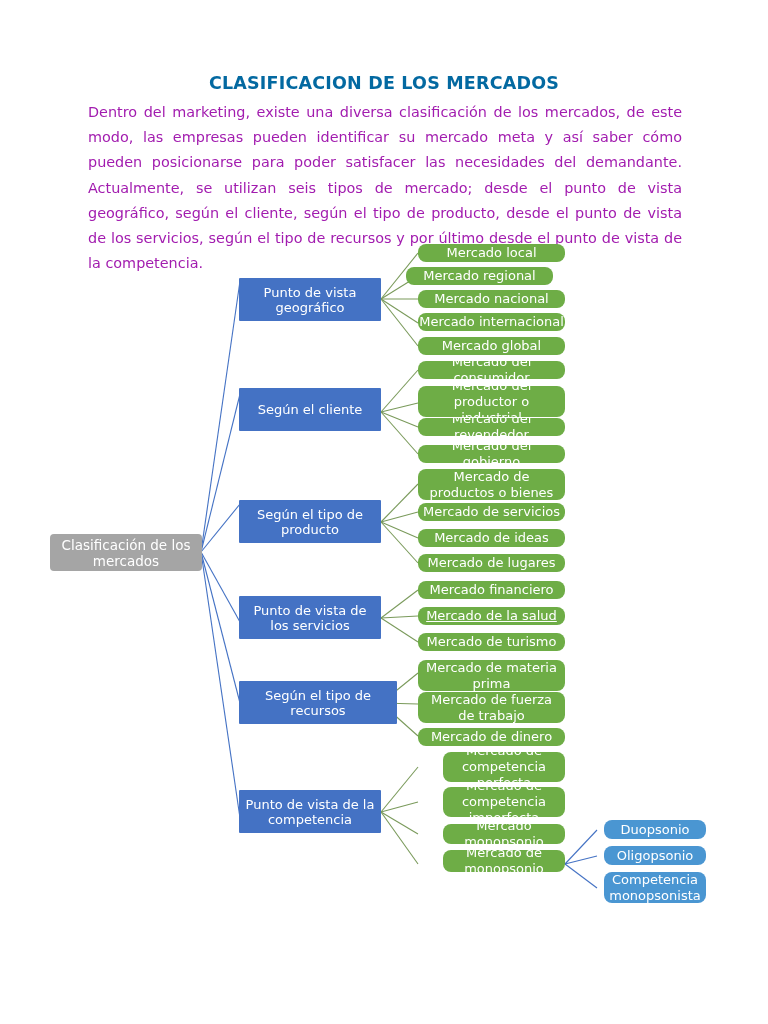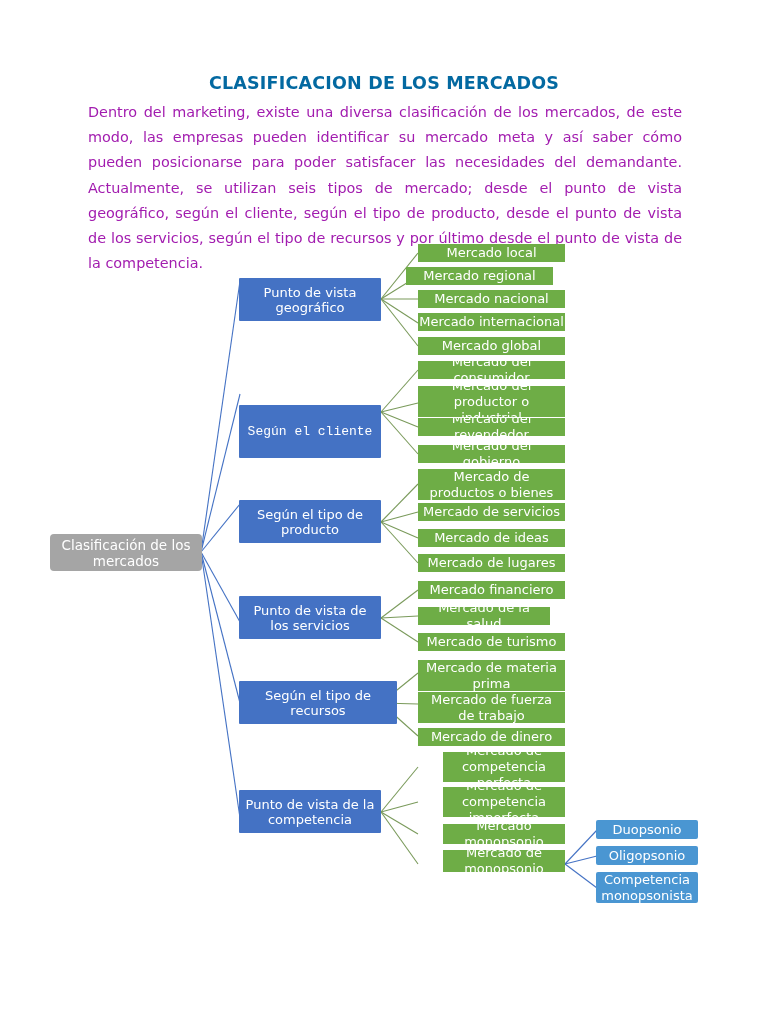--- a/index.html
+++ b/index.html
@@ -87,31 +87,32 @@
   }
   .node-l1 {
     background: #4472c4;
     border-radius: 1px;
     font-size: 13px;
     line-height: 15px;
     padding: 0 6px;
   }
   .node-l2 {
     background: #6ead46;
-    border-radius: 0;
+    border-radius: 8px;
     font-size: 13px;
     line-height: 16px;
     padding: 0 4px;
   }
   .node-l3 {
     background: #4a96d2;
-    border-radius: 2px;
+    border-radius: 8px;
     font-size: 13px;
     line-height: 16px;
     padding: 0 4px;
+    margin-left: 8px;
   }
   .node-l2 .node-text,
   .node-l3 .node-text,
   .node-l1 .node-text,
   .node-root .node-text {
     display: block;
     width: 100%;
   }
   
   .clip-text .node-text {
@@ -181,21 +182,21 @@
     </svg>
 
     <div class="node node-root" style="left:50px; top:534px; width:152px; height:37px;">
       <span class="node-text">Clasificación de los mercados</span>
     </div>
 
     <div class="node node-l1" style="left:239px; top:278px; width:142px; height:43px;">
       <span class="node-text">Punto de vista geográfico</span>
     </div>
 
-    <div class="node node-l1" style="left:239px; top:405px; width:142px; height:53px;font-family:Liberation Mono, monospace;">
+    <div class="node node-l1" style="left:239px; top:388px; width:142px; height:43px;">
       <span class="node-text">Según el cliente</span>
     </div>
 
     <div class="node node-l1" style="left:239px; top:500px; width:142px; height:43px;">
       <span class="node-text">Según el tipo de producto</span>
     </div>
 
     <div class="node node-l1" style="left:239px; top:596px; width:142px; height:43px;">
       <span class="node-text">Punto de vista de los servicios</span>
     </div>
@@ -246,21 +247,21 @@
     <div class="node node-l2" style="left:418px; top:529px; width:147px; height:18px;">
       <span class="node-text">Mercado de ideas</span>
     </div>
     <div class="node node-l2" style="left:418px; top:554px; width:147px; height:18px;">
       <span class="node-text">Mercado de lugares</span>
     </div>
 
     <div class="node node-l2" style="left:418px; top:581px; width:147px; height:18px;">
       <span class="node-text">Mercado financiero</span>
     </div>
-    <div class="node node-l2" style="left:418px; top:607px; width:132px; height:18px;">
+    <div class="node node-l2" style="left:418px; top:607px; width:147px; height:18px;text-decoration:underline;">
       <span class="node-text">Mercado de la salud</span>
     </div>
     <div class="node node-l2" style="left:418px; top:633px; width:147px; height:18px;">
       <span class="node-text">Mercado de turismo</span>
     </div>
 
     <div class="node node-l2" style="left:418px; top:660px; width:147px; height:31px;">
       <span class="node-text">Mercado de materia prima</span>
     </div>
     <div class="node node-l2" style="left:418px; top:692px; width:147px; height:31px;">

